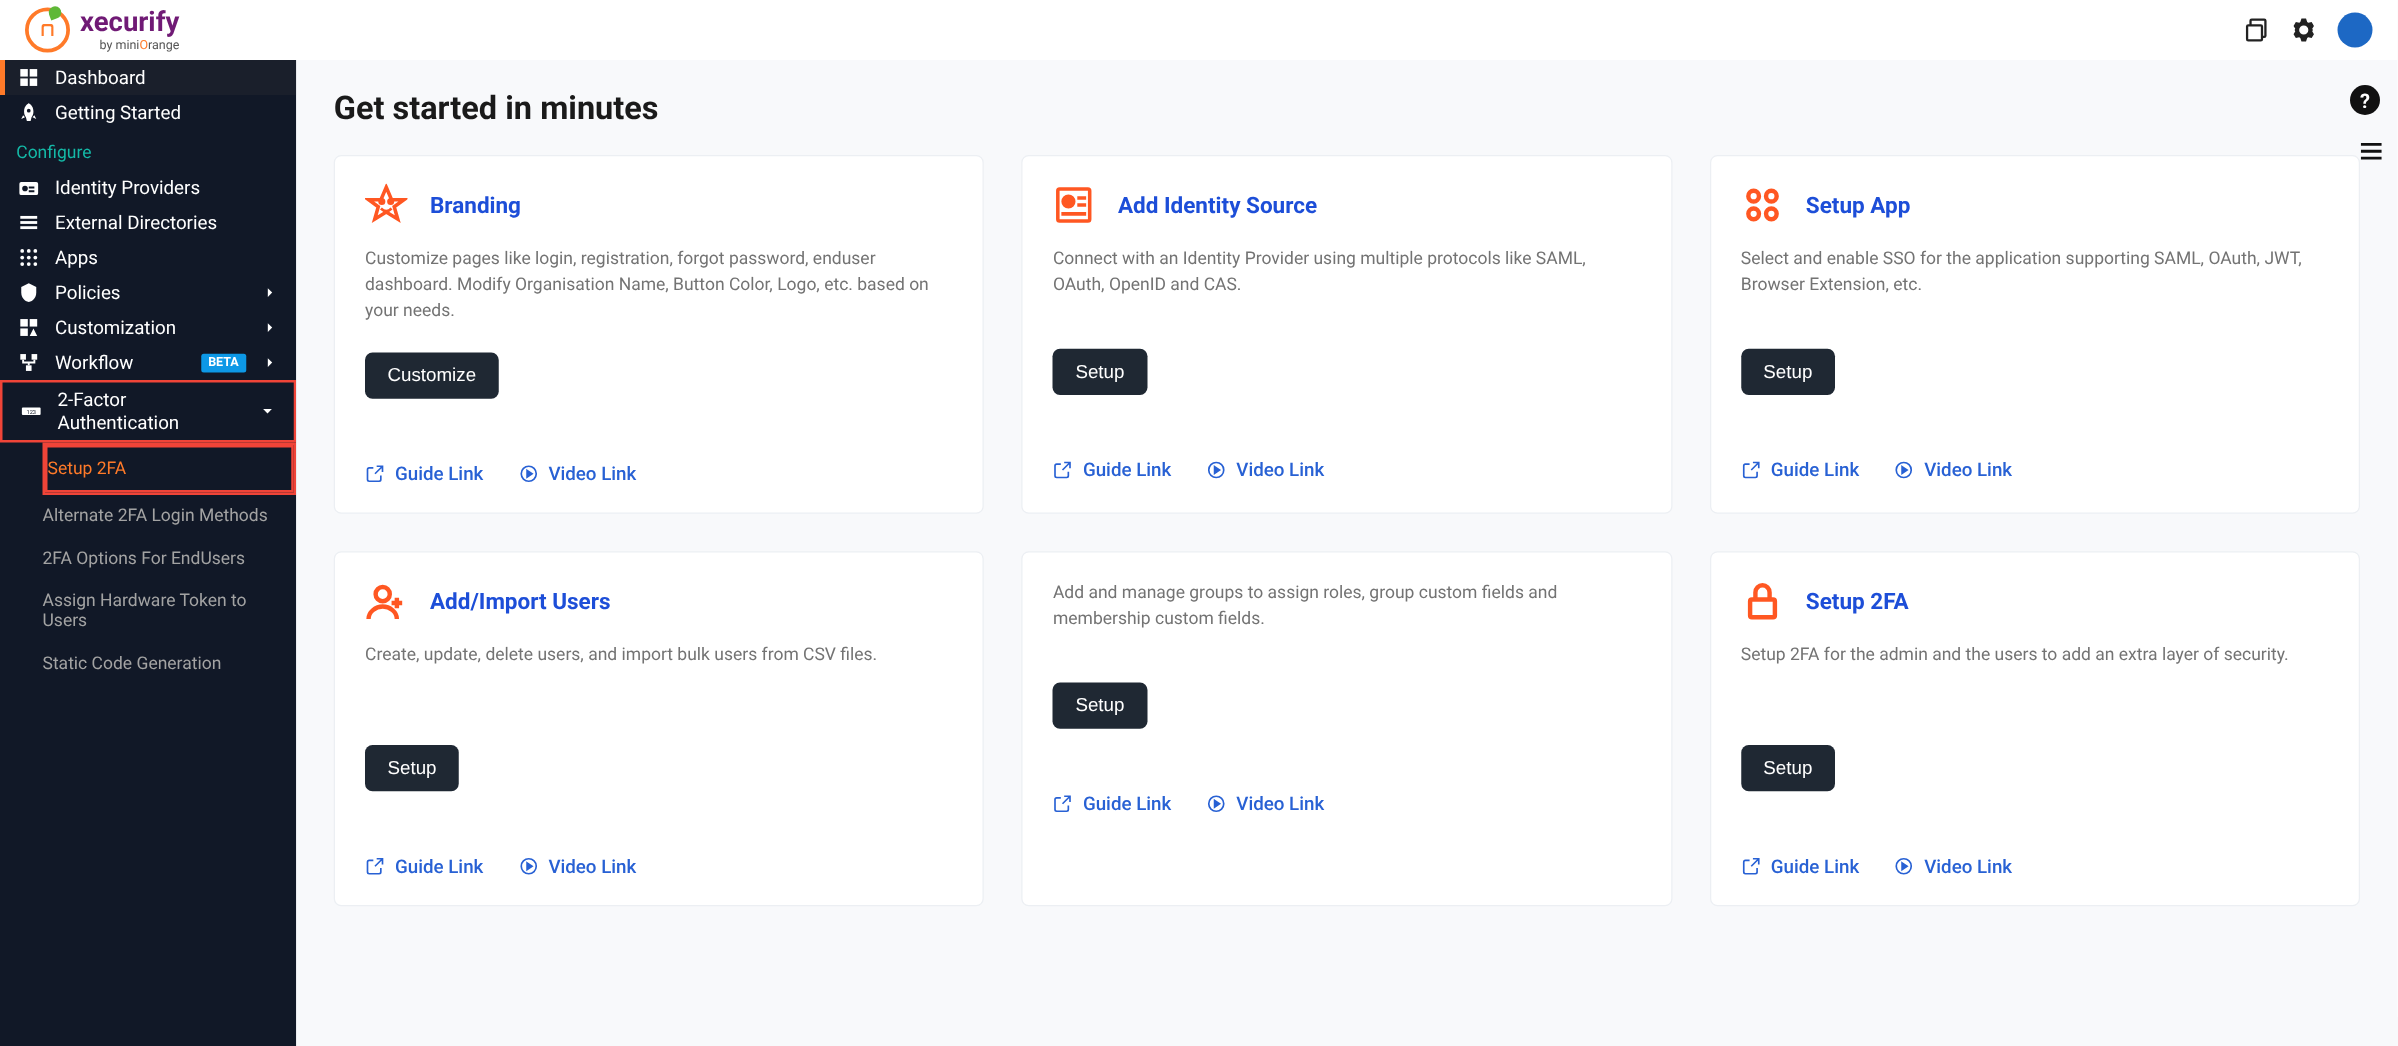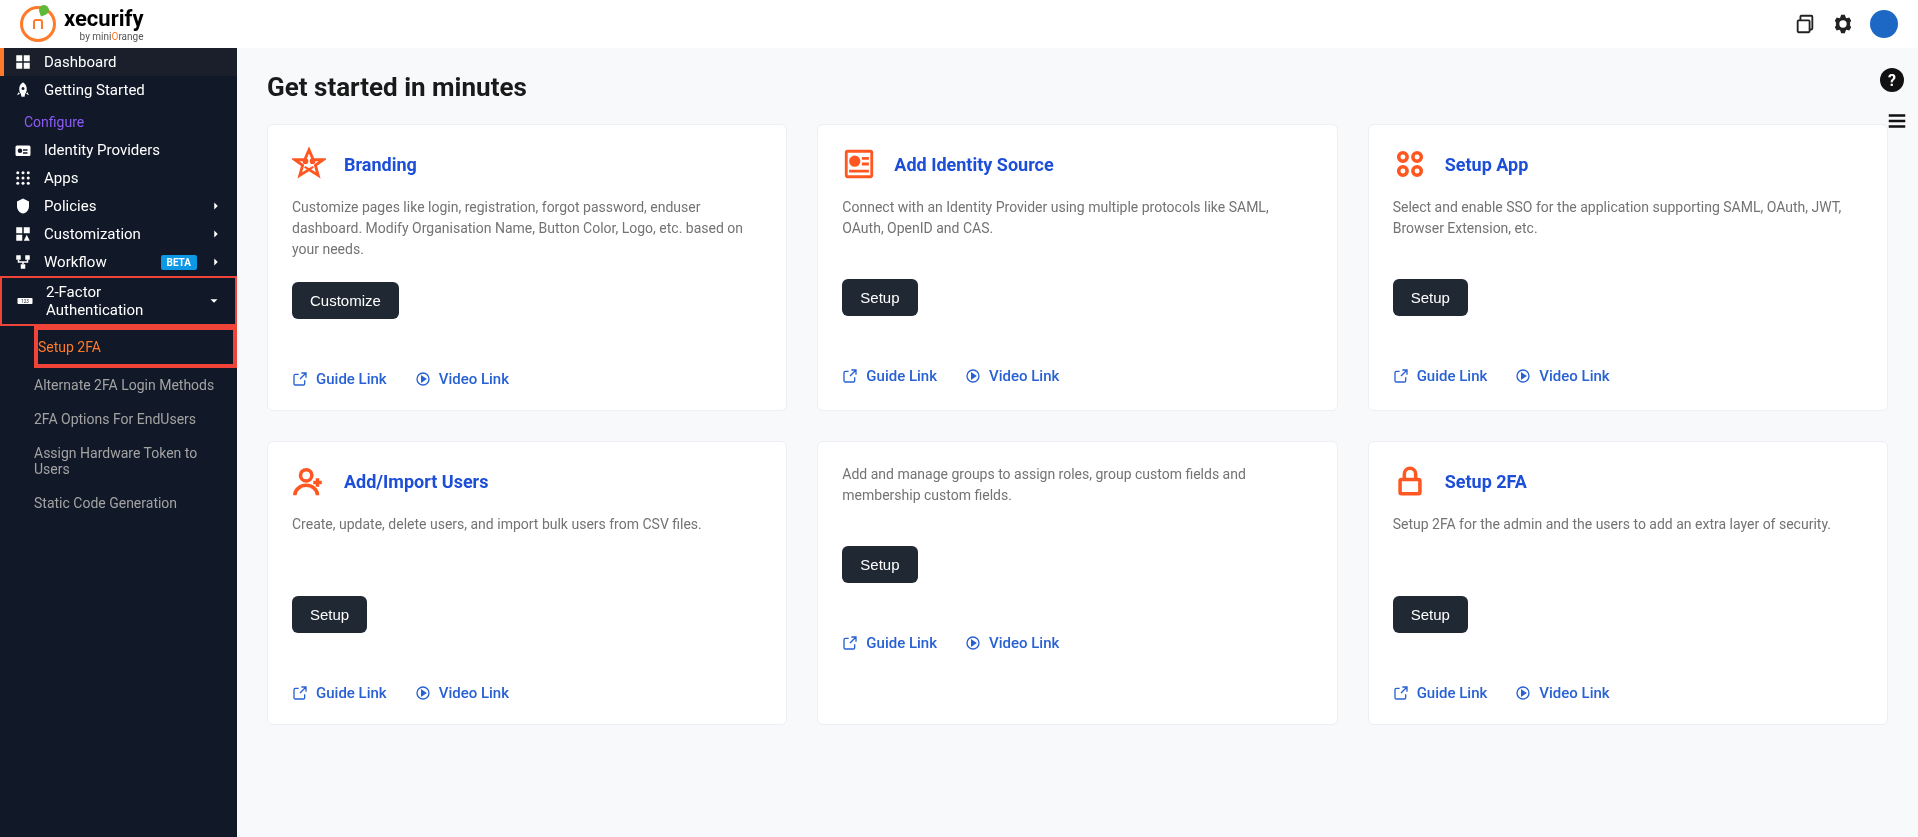--- a/index.html
+++ b/index.html
@@ -4,41 +4,41 @@
 <style>
 * { margin: 0; padding: 0; box-sizing: border-box; }
 body { font-family: -apple-system, BlinkMacSystemFont, "Segoe UI", Roboto, sans-serif; background: #fff; color: #1a1a1a; }
 
 
 .topbar { height: 48px; display: flex; align-items: center; justify-content: space-between; padding: 0 20px; background: #fff; }
 .logo-wrap { display: flex; align-items: center; gap: 8px; }
 .logo-mark { width: 36px; height: 36px; border: 3px solid #ff7a29; border-radius: 50%; position: relative; }
 .logo-mark::after { content: ""; position: absolute; top: -4px; right: 4px; width: 10px; height: 10px; background: #5fb837; border-radius: 50% 50% 50% 0; transform: rotate(-20deg); }
 .logo-mark::before { content: ""; position: absolute; top: 50%; left: 50%; transform: translate(-50%, -50%); width: 6px; height: 8px; border: 2px solid #ff7a29; border-bottom: none; border-radius: 3px 3px 0 0; }
-.logo-text .brand { font-size: 22px; font-weight: 700; color: #000000; }
+.logo-text .brand { font-size: 22px; font-weight: 700; color: #701a75; }
 .logo-text .tagline { font-size: 10px; color: #555; text-align: right; }
 .tagline .accent { color: #ff7a29; }
 .topbar-right { display: flex; align-items: center; gap: 16px; }
 .topicon { width: 22px; height: 22px; color: #222; cursor: pointer; }
 .avatar { width: 28px; height: 28px; border-radius: 50%; background: #1d68c4; cursor: pointer; }
 
 
 .page { display: flex; height: calc(837px - 48px); }
 .sidebar { width: 237px; background: #111827; color: #e5e7eb; overflow-y: auto; flex-shrink: 0; }
 .main { flex: 1; background: #f8f9fb; padding: 24px 30px; overflow-y: auto; position: relative; }
 
 
 .side-item { display: flex; align-items: center; gap: 12px; padding: 5px 14px; cursor: pointer; font-size: 15px; color: #fff; position: relative; }
 .side-item.active { background: #1a1f2b; }
 .side-item.active::before { content: ""; position: absolute; left: 0; top: 0; bottom: 0; width: 4px; background: #ff7a29; }
 .side-item.highlighted { border: 2px solid #f04438; }
 .side-icon { width: 18px; height: 18px; flex-shrink: 0; color: #fff; }
 .side-label { flex: 1; }
 .side-chev { width: 14px; height: 14px; }
-.side-section { padding: 10px 24px 6px; font-size: 14px; color: #8b5cf6; }
+.side-section { padding: 10px 13px 6px; font-size: 14px; color: #14b8a6; }
 .side-badge { background: #0d98e6; color: #fff; font-size: 10px; font-weight: 700; padding: 2px 6px; border-radius: 2px; }
 .side-sub { padding-left: 34px; }
 .side-sub .side-item { padding: 9px 14px 9px 0; font-size: 14px; color: #a3a3a3; }
 .side-sub .side-item.highlighted { color: #ff7a29; }
 .sub-wrap { border: 2px solid #f04438; }
 
 
 .main h1 { font-size: 26px; font-weight: 700; margin-bottom: 22px; color: #1a1a1a; }
 
 
@@ -115,20 +115,30 @@
       <span class="side-icon">
           <svg viewBox="0 0 24 24" fill="currentColor">
             <path d="M20 6H4a2 2 0 0 0-2 2v10a2 2 0 0 0 2 2h16a2 2 0 0 0 2-2V8a2 2 0 0 0-2-2zM8 16a3 3 0 1 1 0-6 3 3 0 0 1 0 6zm10 1h-6v-2h6v2zm0-4h-6v-2h6v2z"></path>
           </svg>
         </span>
       <span class="side-label">Identity Providers</span>
     </div>
     <div class="side-item">
       <span class="side-icon">
           <svg viewBox="0 0 24 24" fill="currentColor">
+            <rect x="3" y="5" width="18" height="3"></rect>
+            <rect x="3" y="10.5" width="18" height="3"></rect>
+            <rect x="3" y="16" width="18" height="3"></rect>
+          </svg>
+        </span>
+      <span class="side-label">External Directories</span>
+    </div>
+    <div class="side-item">
+      <span class="side-icon">
+          <svg viewBox="0 0 24 24" fill="currentColor">
             <circle cx="5" cy="5" r="2"></circle>
             <circle cx="12" cy="5" r="2"></circle>
             <circle cx="19" cy="5" r="2"></circle>
             <circle cx="5" cy="12" r="2"></circle>
             <circle cx="12" cy="12" r="2"></circle>
             <circle cx="19" cy="12" r="2"></circle>
             <circle cx="5" cy="19" r="2"></circle>
             <circle cx="12" cy="19" r="2"></circle>
             <circle cx="19" cy="19" r="2"></circle>
           </svg>

